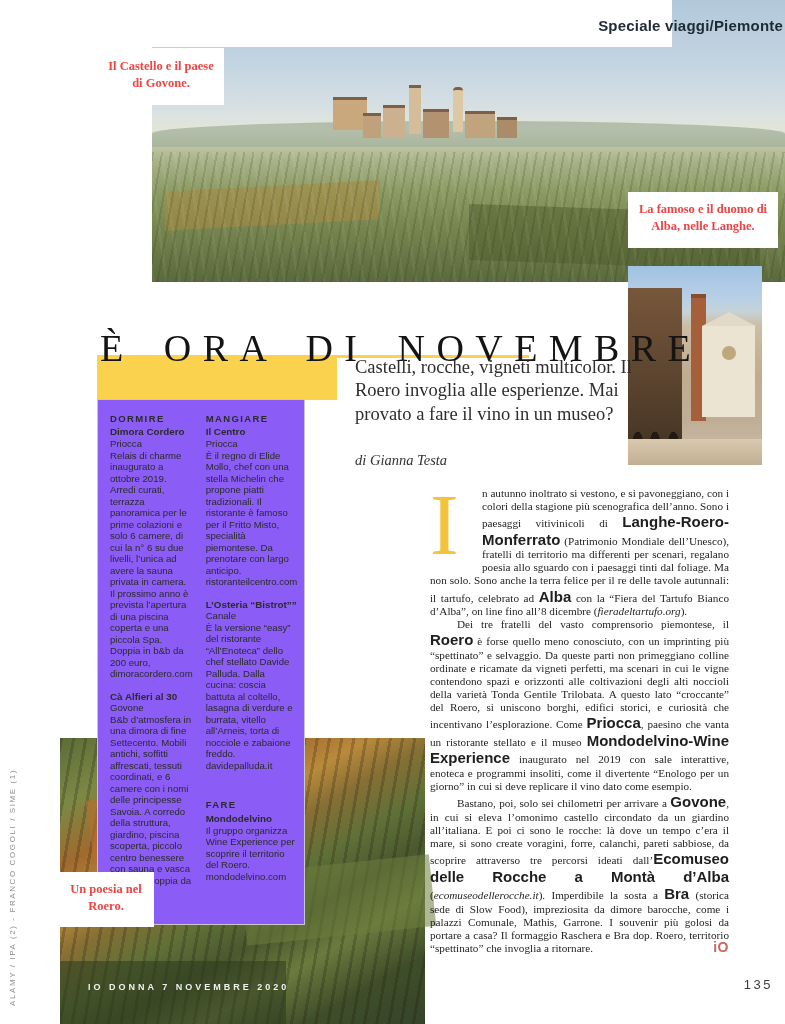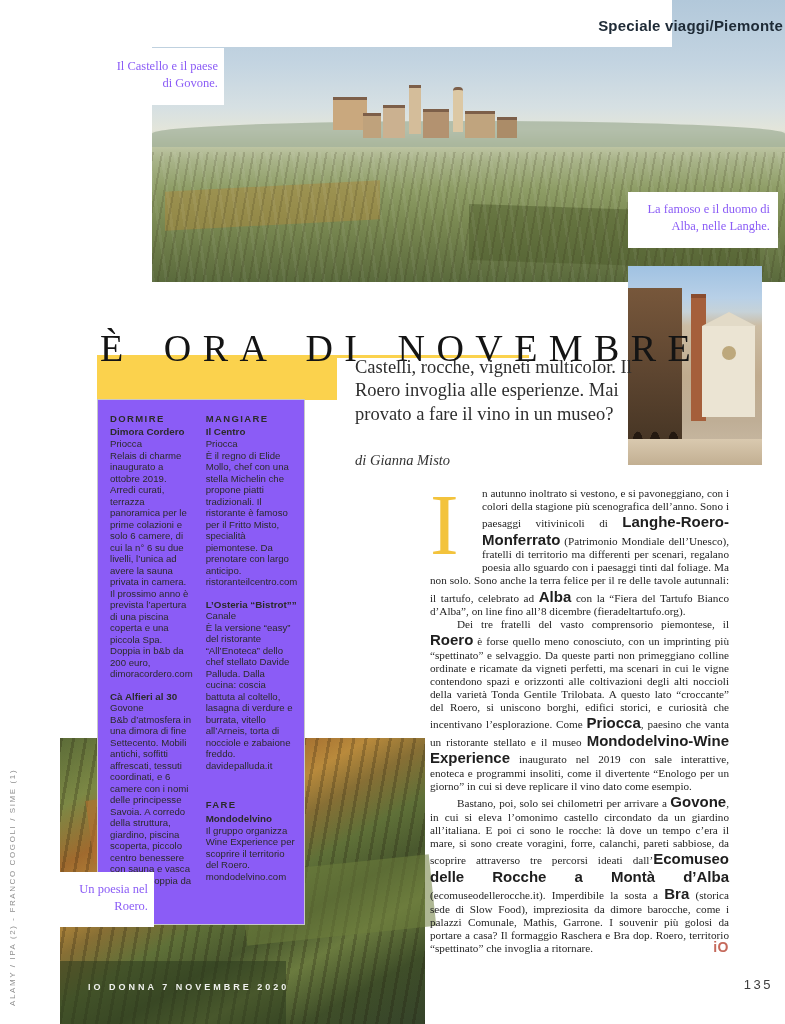--- a/index.html
+++ b/index.html
@@ -36,22 +36,22 @@
   .bld{position:absolute;border-top:3px solid #7d5f49;}
   .bld.b1{left:-28px;bottom:8px;width:34px;height:30px;background:#c9a87e;}
   .bld.b2{left:2px;bottom:0;width:18px;height:22px;background:#bfa27c;}
   .bld.b3{left:22px;bottom:0;width:22px;height:30px;background:#cbb190;}
   .bld.b4{left:48px;bottom:4px;width:12px;height:46px;background:#d4bd9a;}
   .bld.b5{left:62px;bottom:0;width:26px;height:26px;background:#b39270;}
   .bld.b6{left:92px;bottom:6px;width:10px;height:42px;background:#dcc8a4;border-radius:4px 4px 0 0;}
   .bld.b7{left:104px;bottom:0;width:30px;height:24px;background:#c0a47e;}
   .bld.b8{left:136px;bottom:0;width:20px;height:18px;background:#ab8c68;}
   
-  .caption{background:#fff;text-align:right;z-index:4;position:absolute;
-    font-size:12.5px;line-height:1.38;color:#8b5cf6;}
+  .caption{background:#fff;text-align:center;z-index:4;position:absolute;
+    font-size:12.5px;line-height:1.38;color:#ef4444;font-weight:bold;}
   .caption-govone{left:98px;top:48px;width:114px;padding:10px 6px 12px;}
   .caption-alba{left:628px;top:192px;width:134px;padding:9px 8px 12px;}
   .caption-vineyard{left:58px;top:872px;width:84px;padding:9px 6px 11px;}
   
   .photo-alba{position:absolute;left:628px;top:266px;width:134px;height:199px;z-index:1;
     background:linear-gradient(180deg,#a0c2e2 0%,#b8d0e7 16%,#c6d2d8 23%,
       #ccbda4 30%,#c0ab8e 55%,#bfae96 78%,#cdbfa9 100%);}
   .alba-arcade{position:absolute;left:0;top:11%;width:40%;height:79%;
     background:
       radial-gradient(ellipse 9px 22px at 18% 100%,#241910 60%,transparent 62%),
@@ -104,21 +104,21 @@
     font-size:11.2px;line-height:1.17;text-align:justify;color:#1e1e1e;
   }
   .article p{margin:0;}
   .article p + p{text-indent:27px;}
   .dropcap{
     float:left;width:42px;height:78px;padding:4px 10px 0 0;
     font-size:86px;line-height:68px;color:var(--dropcap,#f3c33c);
     font-family:"Liberation Serif", serif;
   }
   .article .b{font-family:"Liberation Sans", sans-serif;font-weight:700;font-size:15px;}
-  .article .i{}
+  .article .i{font-style:italic;}
   .end-mark{
     position:absolute;right:0;bottom:0;
     font-family:"Liberation Sans", sans-serif;font-weight:700;font-size:14px;
     color:var(--endmark,#c5695b);letter-spacing:.5px;
   }
   
   .photo-vineyard{
     position:absolute;left:60px;top:738px;width:365px;height:286px;z-index:1;
     background:
       repeating-linear-gradient(100deg,rgba(28,20,8,.22) 0 3px,transparent 3px 12px),
@@ -182,21 +182,21 @@
     <div class="alba-tower"></div>
     <div class="alba-church"></div>
     <div class="alba-pave"></div>
   </div>
 
   <h1 class="title">È ORA DI NOVEMBRE</h1>
   <div class="yellow-rule"></div>
   <div class="yellow-block"></div>
 
   <div class="standfirst">Castelli, rocche, vigneti multicolor. Il Roero invoglia alle esperienze. Mai provato a fare il vino in un museo?</div>
-  <div class="byline">di Gianna Misto</div>
+  <div class="byline">di Gianna Testa</div>
 
   <div class="sidebar-box" id="sidebar-box">
       <div class="side-col">
         <div class="side-heading">DORMIRE</div>
         <div class="side-entry"><div class="side-name">Dimora Cordero</div><div class="side-place">Priocca</div><span class="side-text">Relais di charme inaugurato a ottobre 2019. Arredi curati, terrazza panoramica per le prime colazioni e solo 6 camere, di cui la n° 6 su due livelli, l’unica ad avere la sauna privata in camera. Il prossimo anno è prevista l’apertura di una piscina coperta e una piccola Spa. Doppia in b&amp;b da 200 euro,</span><div class="side-url">dimoracordero.com</div></div>
         <div class="side-entry"><div class="side-name">Cà Alfieri al 30</div><div class="side-place">Govone</div><span class="side-text">B&amp;b d’atmosfera in una dimora di fine Settecento. Mobili antichi, soffitti affrescati, tessuti coordinati, e 6 camere con i nomi delle principesse Savoia. A corredo della struttura, giardino, piscina scoperta, piccolo centro benessere con sauna e vasca Jacuzzi. Doppia da 130 euro.</span><div class="side-url">altrenta.it</div></div>
       </div>
       <div class="side-col">
         <div class="side-heading">MANGIARE</div>
         <div class="side-entry"><div class="side-name">Il Centro</div><div class="side-place">Priocca</div><span class="side-text">È il regno di Elide Mollo, chef con una stella Michelin che propone piatti tradizionali. Il ristorante è famoso per il Fritto Misto, specialità piemontese. Da prenotare con largo anticipo.</span><div class="side-url">ristoranteilcentro.com</div></div>

